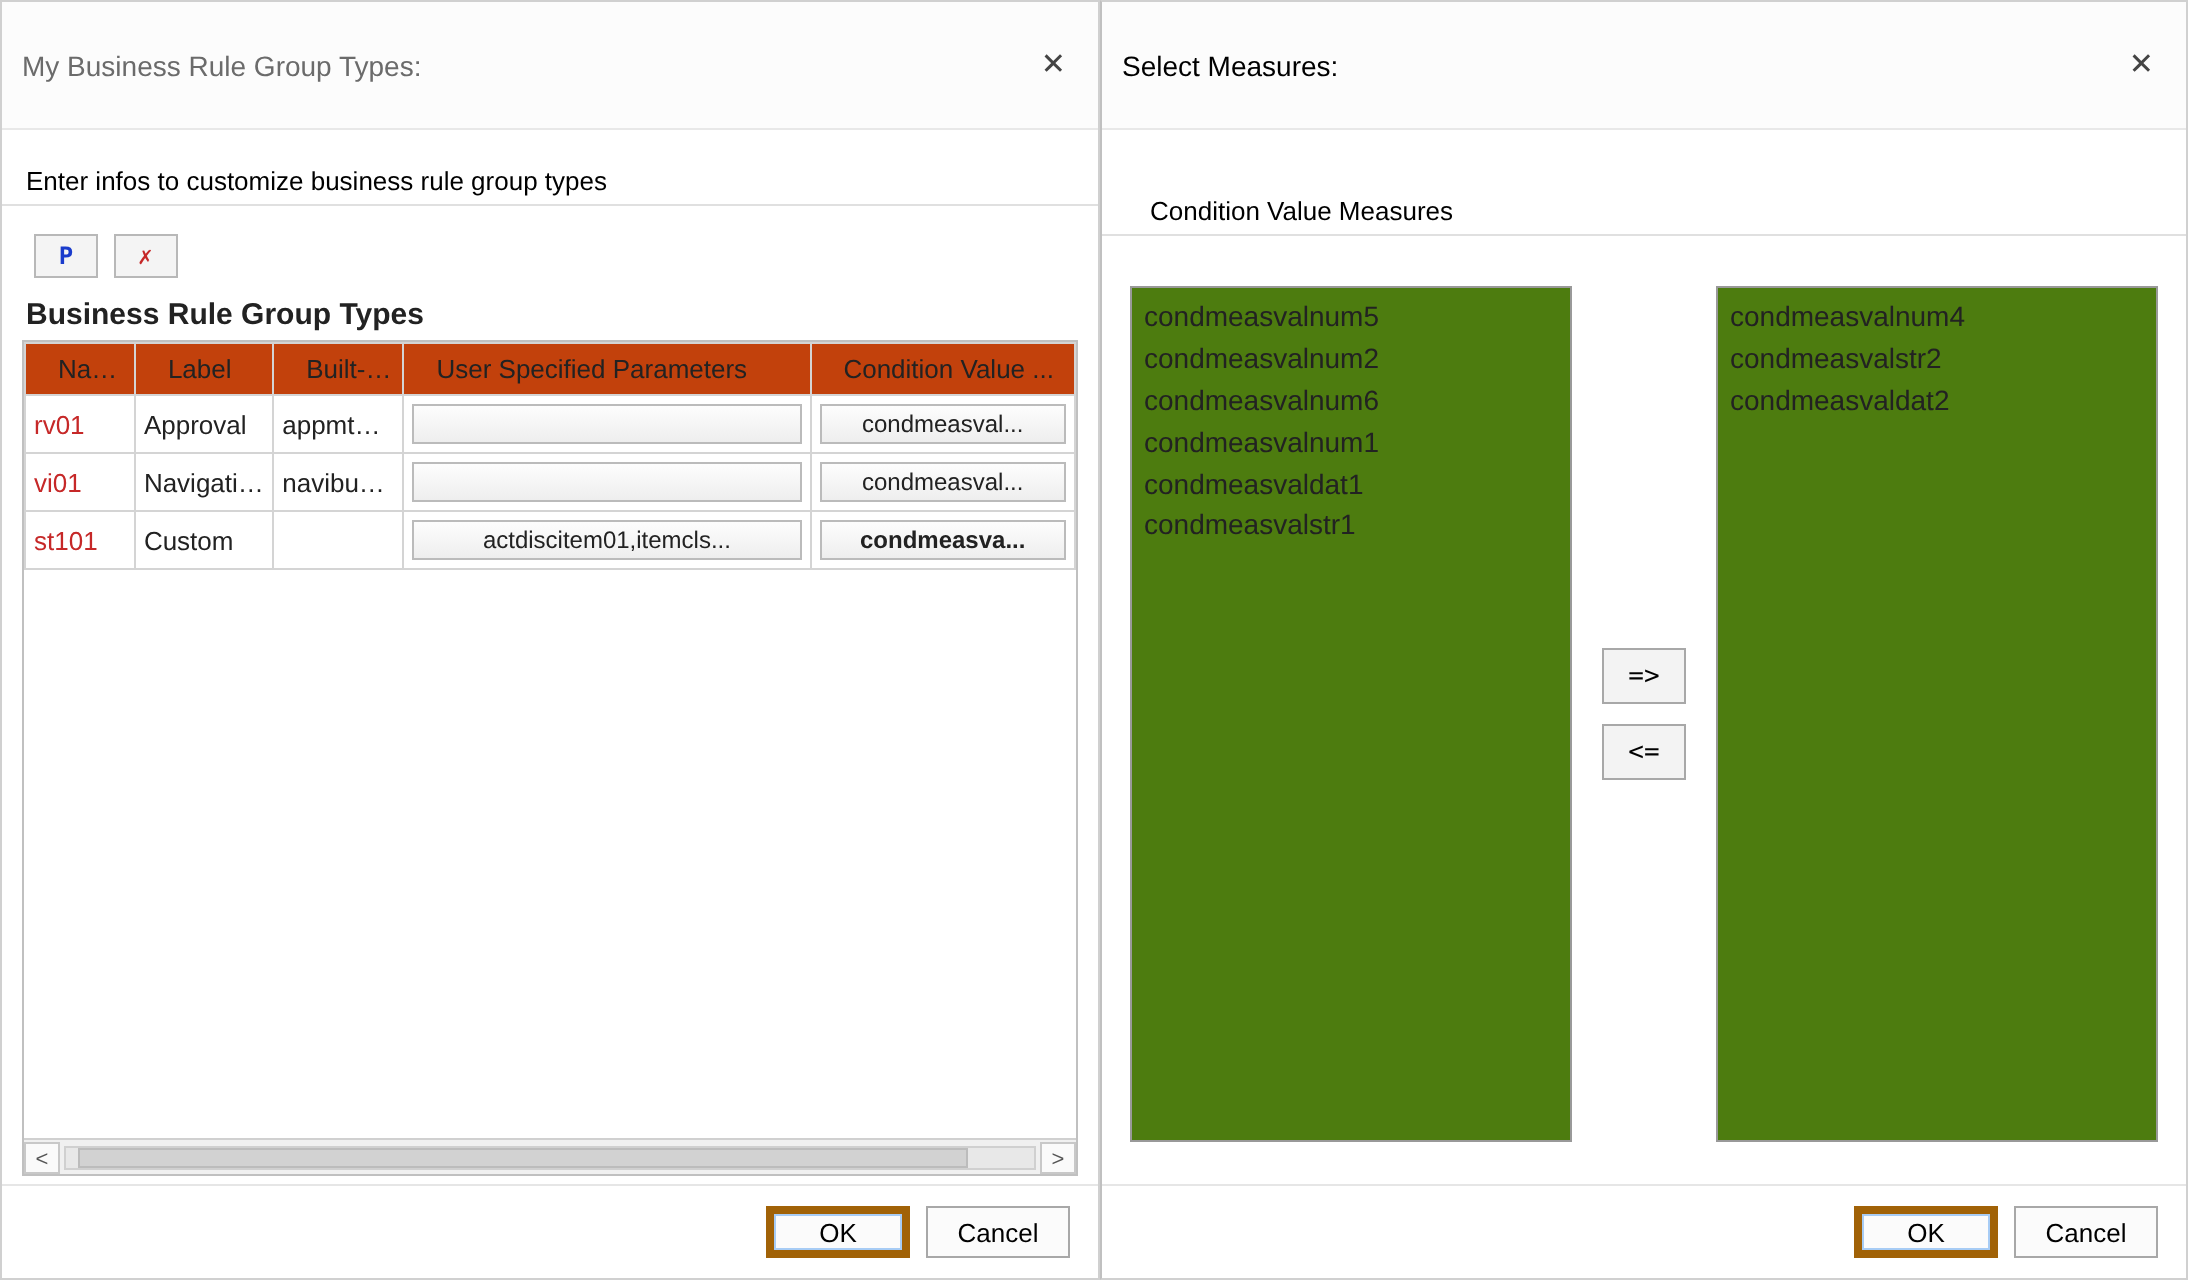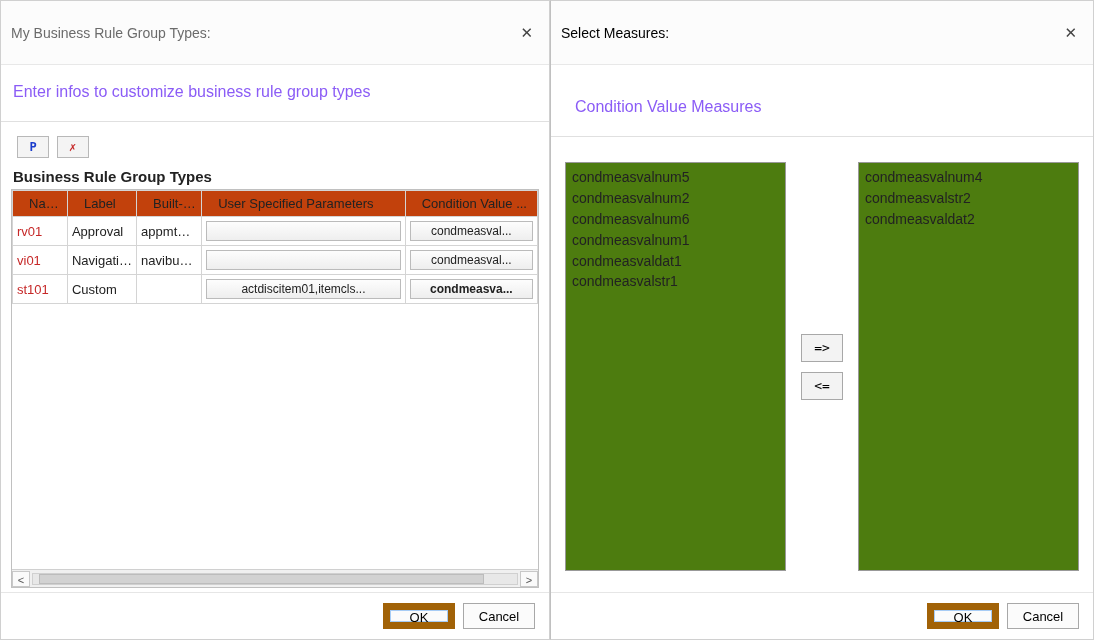--- a/index.html
+++ b/index.html
@@ -51,23 +51,23 @@
       font-size: 15px;
       line-height: 1;
       color: #444;
       cursor: pointer;
       padding: 2px 6px;
       background: none;
       border: none;
     }
 
     .info-bar {
-      padding: 18px 12px 20px 12px;
-      font-size: 16px;
-      color: #8b5cf6;
+      padding: 18px 12px 4px 12px;
+      font-size: 13px;
+      color: #000000;
       border-bottom: 1px solid #e0e0e0;
     }
     .dialog-right .info-bar {
       padding-left: 24px;
     }
 
     .body-left {
       flex: 1;
       display: flex;
       flex-direction: column;
@@ -188,21 +188,21 @@
     .win-btn {
       min-width: 72px;
       height: 26px;
       padding: 0 14px;
       border: 1px solid #a8a8a8;
       background: #fbfbfb;
       font-size: 13px;
       cursor: pointer;
     }
     .win-btn.primary {
-      border: 7px solid #a16207;
+      border: 4px solid #a16207;
       box-shadow: inset 0 0 0 1px #a7ccf5;
     }
 
     
     .body-right {
       flex: 1;
       padding: 10px 14px 6px 14px;
       display: flex;
       gap: 6px;
       overflow: hidden;

